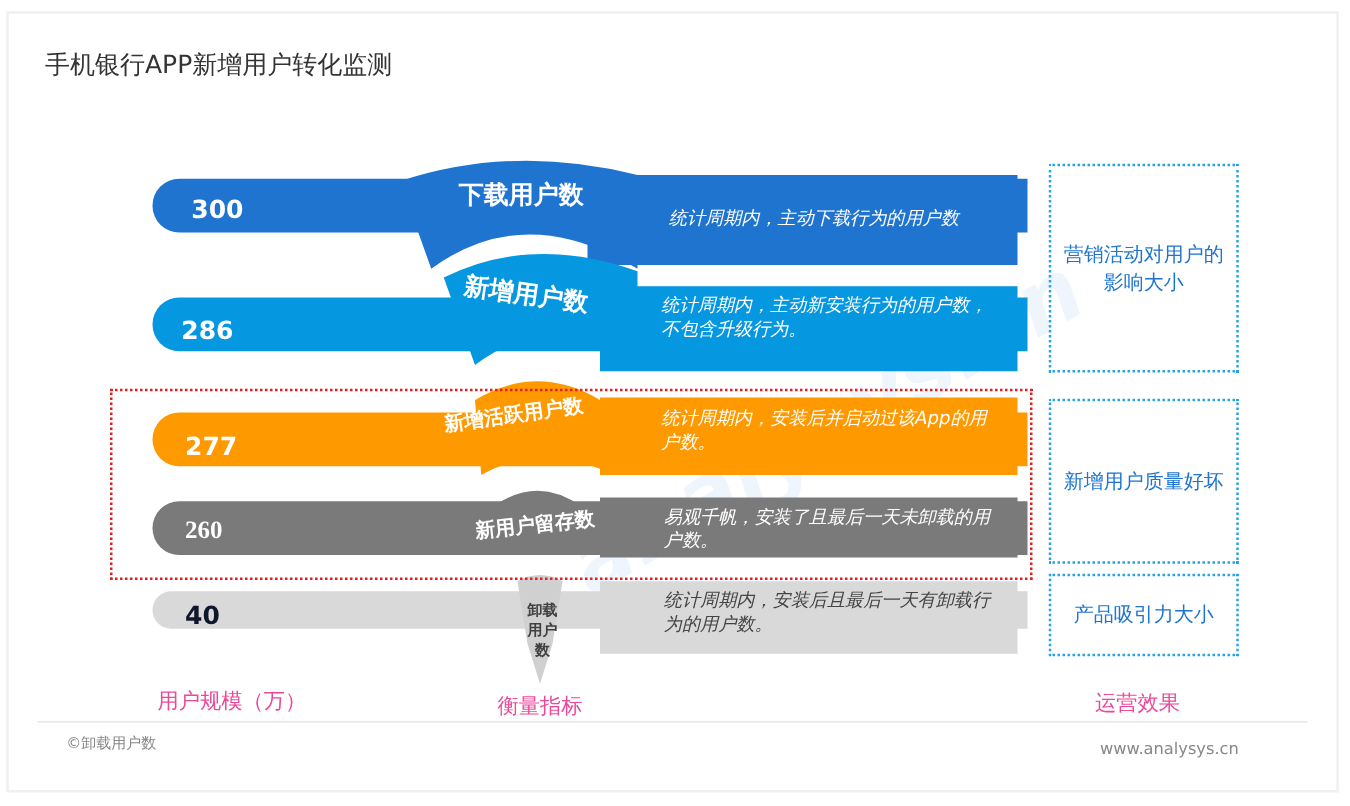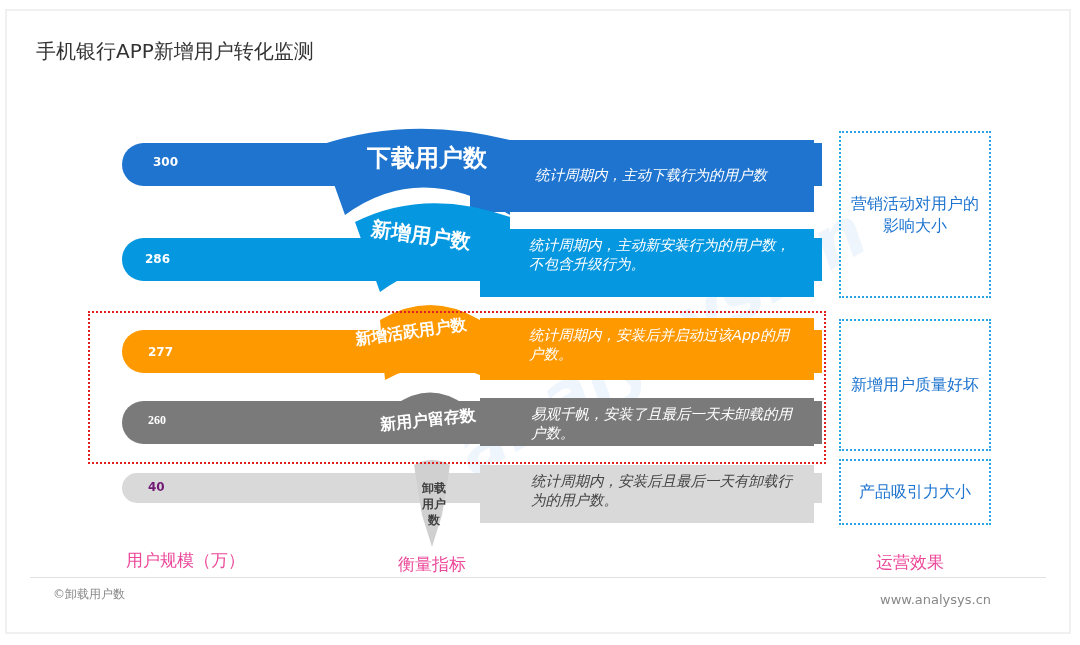--- a/index.html
+++ b/index.html
@@ -5,21 +5,21 @@
   html, body { margin: 0; padding: 0; background: #ffffff; }
   body { width: 1080px; height: 645px; position: relative; overflow: hidden;
          font-family: "DejaVu Sans", "Liberation Sans", sans-serif; }
   .frame { position: absolute; left: 5px; top: 9px; width: 1066px; height: 625px;
            border: 2px solid #f0f0f0; box-sizing: border-box; background: #fff; }
   .title { position: absolute; left: 0; width: 1080px; top: 38px; 
            font-size: 20px; color: #333; padding-left: 36px; }
   .abs { position: absolute; }
   .bar { position: absolute; border-radius: 0; }
   .pill { position: absolute; border-radius: 22px 0 0 22px; }
-  .val { position: absolute; color: #fff; font-weight: bold; font-size: 12px; }
+  .val { position: absolute; color: #fff; font-weight: bold; font-size: 20px; }
   .desc { position: absolute; color: #fff; font-size: 14.5px; line-height: 19px; font-style: italic; }
   .funnel-label { position: absolute; color: #fff; font-weight: bold; white-space: nowrap; }
   .rbox { position: absolute; border: 2px dotted #29a3e3; box-sizing: border-box;
           display: flex; align-items: center; justify-content: center; text-align: center;
           color: #1e74cf; font-weight: normal; font-size: 16px; line-height: 22px; padding: 0 10px; }
   .redbox { position: absolute; left: 88px; top: 311px; width: 738px; height: 153px;
             border: 2px dotted #e02020; box-sizing: border-box; }
   .axis { position: absolute; font-size: 17px; color: #ec4899; }
   .hr { position: absolute; left: 30px; top: 577px; width: 1016px; height: 1px; background: #e2e2e2; }
   .foot { position: absolute; font-size: 12px; color: #888; }
@@ -34,21 +34,21 @@
 <div class="wm" style="left:430px;top:300px;">analysys.cn</div>
 
 <div class="title">手机银行APP新增用户转化监测</div>
 
 <div class="pill" style="left:122px;top:143px;width:700px;height:43px;background:#1e74cf;"></div>
 <div class="bar" style="left:470px;top:140px;width:344px;height:72px;background:#1e74cf;"></div>
 <svg class="abs" style="left:300px;top:120px;" width="230" height="105">
   <path d="M20 25 Q110 -5 210 20 L210 95 Q120 40 45 95 Z" fill="#1e74cf"></path>
 </svg>
 <div class="val" style="left:153px;top:155px;">300</div>
-<div class="funnel-label" style="left:367px;top:142px;font-size:24px;text-align:right;">下载用户数</div>
+<div class="funnel-label" style="left:367px;top:142px;font-size:20px;text-align:right;">下载用户数</div>
 <div class="desc" style="left:535px;top:166px;">统计周期内，主动下载行为的用户数</div>
 
 <div class="pill" style="left:122px;top:238px;width:700px;height:43px;background:#0597df;"></div>
 <div class="bar" style="left:480px;top:229px;width:334px;height:68px;background:#0597df;"></div>
 <svg class="abs" style="left:345px;top:192px;" width="180" height="120">
   <path d="M10 30 Q80 -5 165 25 L165 90 Q95 55 35 100 Z" fill="#0597df"></path>
 </svg>
 <div class="val" style="left:145px;top:252px;">286</div>
 <div class="funnel-label" style="left:371px;top:222px;font-size:20px;transform:rotate(8deg);">新增用户数</div>
 <div class="desc" style="left:529px;top:236px;width:270px;">统计周期内，主动新安装行为的用户数，不包含升级行为。</div>
@@ -69,21 +69,21 @@
 </svg>
 <div class="val" style="left:148px;top:413px;font-family:Liberation Serif, serif;">260</div>
 <div class="funnel-label" style="left:380px;top:410px;font-size:16px;transform:rotate(-6deg);">新用户留存数</div>
 <div class="desc" style="left:531px;top:405px;width:270px;">易观千帆，安装了且最后一天未卸载的用户数。</div>
 
 <div class="pill" style="left:122px;top:473px;width:700px;height:30px;background:#d9d9d9;"></div>
 <div class="bar" style="left:480px;top:465px;width:334px;height:58px;background:#d9d9d9;"></div>
 <svg class="abs" style="left:412px;top:455px;" width="40" height="95">
   <path d="M2 10 Q20 0 38 10 L30 60 L20 92 L10 60 Z" fill="#d0d0d0"></path>
 </svg>
-<div class="val" style="left:148px;top:480px;color:#701a75;">40</div>
+<div class="val" style="left:148px;top:480px;color:#0f172a;">40</div>
 <div class="funnel-label" style="left:419px;top:480px;width:30px;font-size:12px;line-height:16px;white-space:normal;color:#404040;text-align:center;">卸载用户数</div>
 <div class="desc" style="left:531px;top:472px;width:270px;color:#444;">统计周期内，安装后且最后一天有卸载行为的用户数。</div>
 
 <div class="redbox"></div>
 
 <div class="rbox" style="left:839px;top:131px;width:152px;height:167px;">营销活动对用户的影响大小</div>
 <div class="rbox" style="left:839px;top:319px;width:152px;height:132px;">新增用户质量好坏</div>
 <div class="rbox" style="left:839px;top:459px;width:152px;height:66px;">产品吸引力大小</div>
 
 <div class="axis" style="left:126px;top:549px;">用户规模（万）</div>

